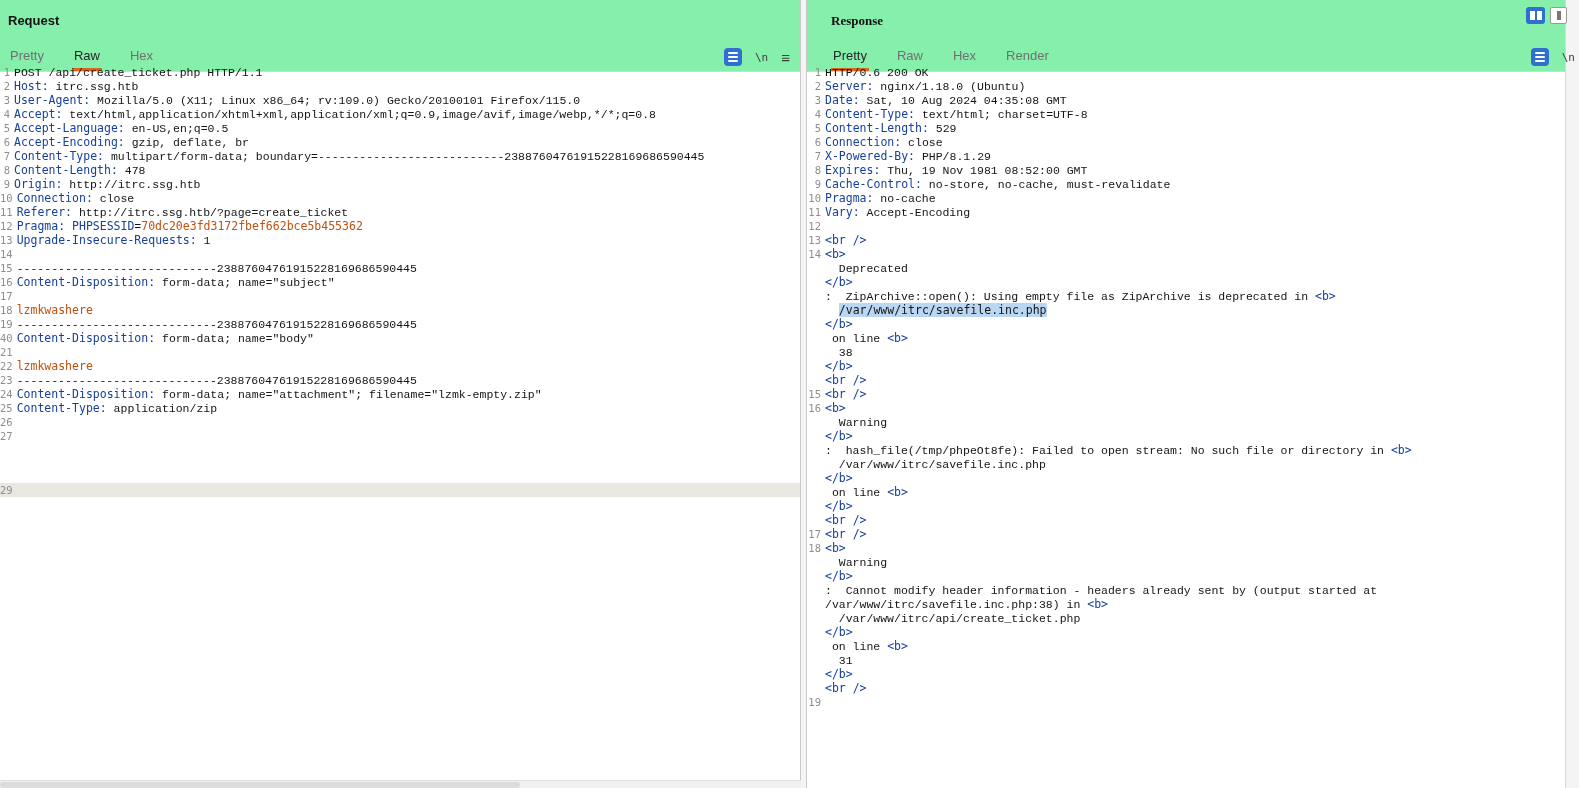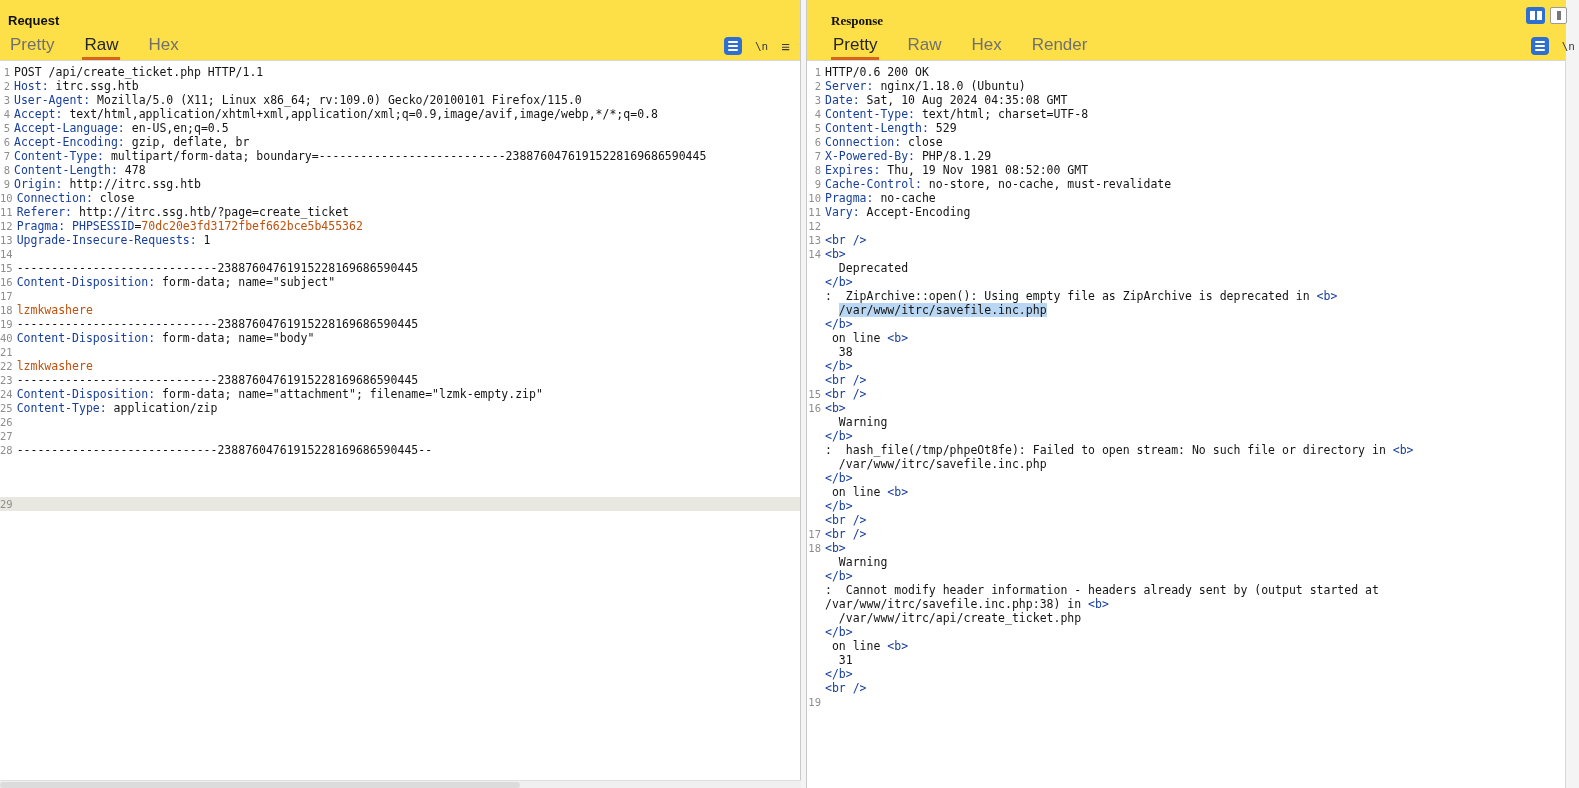--- a/index.html
+++ b/index.html
@@ -10,28 +10,28 @@
   }
 
   .panel { position:absolute; top:0; background:#fff; }
   #request-panel  { left:0;    width:801px; height:788px; border-right:1px solid #c9c9c9; }
   #response-panel { left:806px; width:759px; height:788px; border-left:1px solid #c9c9c9; }
   .splitter { position:absolute; left:801px; top:0; width:5px; height:788px; background:#f4f4f4; }
 
   .right-strip { position:absolute; left:1565px; top:0; width:14px; height:788px;
                  background:#f4f4f4; border-left:1px solid #d8d8d8; z-index:5; }
 
-  .panel-header { position:relative; height:61px; border-bottom:1px solid #d6d6d6; background:#fde047; }
+  .panel-header { position:relative; height:72px; border-bottom:1px solid #d6d6d6; background:#86efac; }
   .panel-title  { position:absolute; left:8px; top:13px; font-size:13px; font-weight:bold; color:#111; }
   #response-panel .panel-title { left:24px;font-family:Liberation Serif, serif; }
 
   .tab-row { position:absolute; left:0; right:0; bottom:0; height:28px;
              display:flex; align-items:stretch; padding-left:8px; }
   #response-panel .tab-row { padding-left:24px; }
-  .tab { font-size:17px; color:#707070; margin-right:26px; display:flex; align-items:center;
+  .tab { font-size:13px; color:#707070; margin-right:26px; display:flex; align-items:center;
          border-bottom:3px solid transparent; padding:0 2px; cursor:default; }
   .tab.selected { color:#262626; border-bottom-color:#d9641c; }
 
   .tab-tools { margin-left:auto; display:flex; align-items:center; gap:13px; padding-right:10px; }
   #response-panel .tab-tools { padding-right:0; position:relative; right:-10px; z-index:30; }
 
   .icon-btn-blue { width:18px; height:18px; border-radius:4px; background:#2e6fd0;
                    display:flex; flex-direction:column; align-items:center; justify-content:center; gap:2px; }
   .icon-btn-blue i { display:block; width:10px; height:2px; background:#fff; border-radius:1px; }
   .nl-label  { font-family:"DejaVu Sans Mono", monospace; font-size:11px; color:#3c3c3c; }
@@ -48,21 +48,21 @@
   .code-area { position:absolute; top:62px; left:0; right:0; bottom:9px; overflow:hidden;
                font-family:"DejaVu Sans Mono", monospace; font-size:11.5px; padding-top:3px; }
   #response-panel .code-area { bottom:0; }
 
   .code-line { display:flex; height:14px; line-height:14px; white-space:pre; }
   .code-line.hl { background:#e9e8e0;margin-top:40px; }
   .ln { flex:0 0 14px; text-align:right; padding-right:4px; color:#8e8e8e; font-size:10.5px; }
   #response-panel .ln { flex:0 0 18px; }
   .lc { flex:1 1 auto; min-width:0; }
 
-  .t-p   { color:#141414; }
+  .t-p   { color:#141414;font-family:Liberation Mono, monospace; }
   .t-k   { color:#173f9b; }
   .t-o   { color:#c1510f; }
   .t-g   { color:#173f9b; }
   .t-sel { background:#b9d6f2; color:#141414; }
 
   .hscroll { position:absolute; left:0; bottom:0; width:801px; height:8px;
              background:#f0f0f0; border-top:1px solid #e0e0e0; }
   .hscroll-thumb { position:absolute; left:0; top:1px; height:6px; width:520px;
                    background:#dcdcdc; border-radius:3px; }
 </style>
@@ -110,21 +110,20 @@
       <div class="code-line"><span class="ln">18</span><span class="lc"><span class="t-o">lzmkwashere</span></span></div>
       <div class="code-line"><span class="ln">19</span><span class="lc"><span class="t-p">-----------------------------23887604761915228169686590445</span></span></div>
       <div class="code-line"><span class="ln">40</span><span class="lc"><span class="t-k">Content-Disposition:</span><span class="t-p"> form-data; name="body"</span></span></div>
       <div class="code-line"><span class="ln">21</span><span class="lc"></span></div>
       <div class="code-line"><span class="ln">22</span><span class="lc"><span class="t-o">lzmkwashere</span></span></div>
       <div class="code-line"><span class="ln">23</span><span class="lc"><span class="t-p">-----------------------------23887604761915228169686590445</span></span></div>
       <div class="code-line"><span class="ln">24</span><span class="lc"><span class="t-k">Content-Disposition:</span><span class="t-p"> form-data; name="attachment"; filename="lzmk-empty.zip"</span></span></div>
       <div class="code-line"><span class="ln">25</span><span class="lc"><span class="t-k">Content-Type:</span><span class="t-p"> application/zip</span></span></div>
       <div class="code-line"><span class="ln">26</span><span class="lc"></span></div>
       <div class="code-line"><span class="ln">27</span><span class="lc"></span></div>
-      <div class="code-line"><span class="ln">28</span><span class="lc"><span class="t-p">-----------------------------23887604761915228169686590445--</span></span></div>
       <div class="code-line hl"><span class="ln">29</span><span class="lc"></span></div>
     </div>
   <div class="hscroll">
     <div class="hscroll-thumb"></div>
   </div>
 </div>
 
 <div class="splitter"></div>
 
 <div class="panel" id="response-panel">

